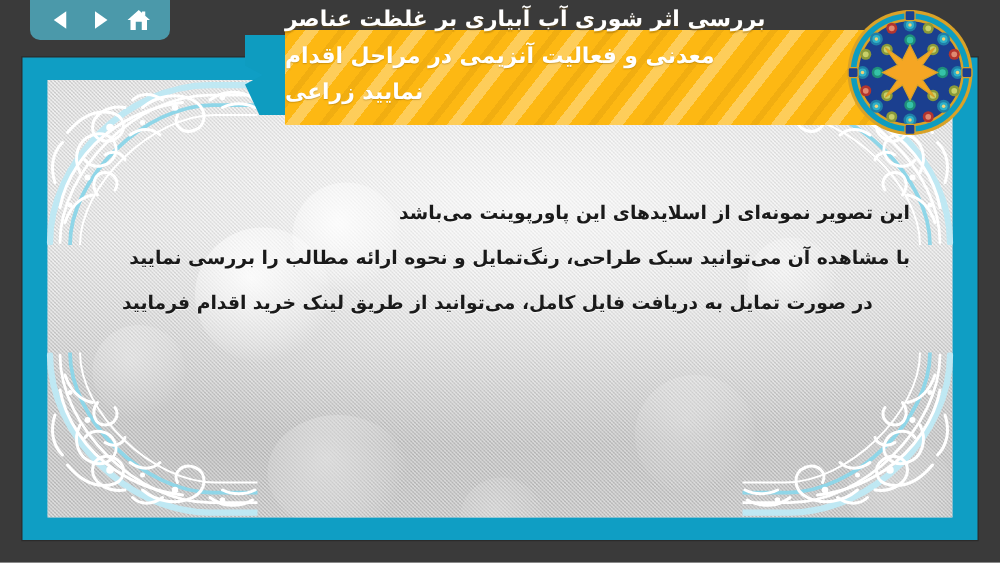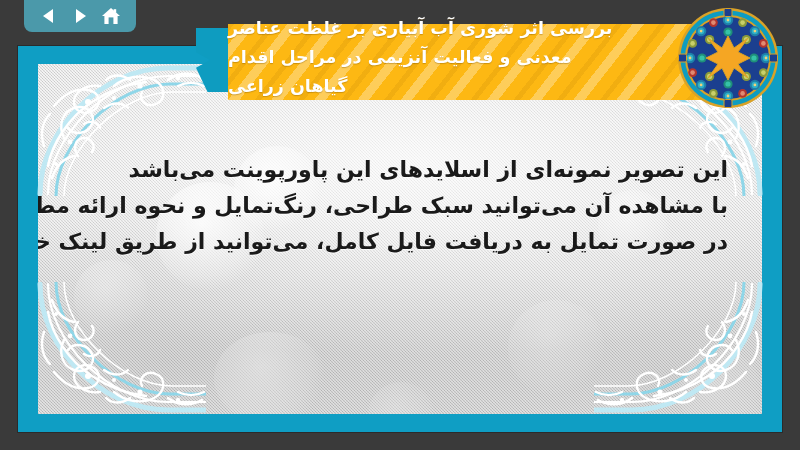--- a/index.html
+++ b/index.html
@@ -75,42 +75,42 @@
       rgba(255,255,255,0) 9px 17px,
       rgba(214,150,10,.30) 17px 22px,
       rgba(255,255,255,0) 22px 34px);
   }
   #banner-top-fade{
     position:absolute;left:228px;top:0;width:486px;height:24px;background:#3a3a3a;
   }
   #title-text{
     position:absolute;left:228px;top:0px;width:468px;height:104px;
     display:flex;flex-direction:column;align-items:flex-end;justify-content:flex-start;
-    padding-top:14px;box-sizing:border-box;
+    padding-top:2px;box-sizing:border-box;
     color:#ffffff;direction:rtl;text-align:right;
     font-size:17.5px;line-height:29px;font-weight:bold;letter-spacing:.2px;
     text-shadow:0 1px 1px rgba(120,80,0,.35);
     padding-right:8px;
   }
   #title-text span{white-space:nowrap;}
 
   
   #medallion{position:absolute;left:676px;top:6px;width:104px;height:104px;}
 
   
   #body-text{
     position:absolute;left:30px;top:88px;right:34px;
     direction:rtl;text-align:right;color:#1a1a1a;
-    font-size:22px;line-height:36px;font-weight:bold;
+    font-size:15px;line-height:36px;font-weight:bold;
     text-shadow:0 1px 0 rgba(255,255,255,.6);
   }
   #body-text p{margin:0;white-space:nowrap;}
   #body-text p.l1{text-align:right;}
   #body-text p.l2{text-align:right;}
-  #body-text p.l3{text-align:left;}
+  #body-text p.l3{text-align:center;}
 </style>
 </head>
 <body>
 
 <div id="stage">
 
   <div id="navbar">
     <div class="navbtn">
       <svg width="20" height="20" viewBox="0 0 20 20">
         <polygon points="14,3 14,17 4,10" fill="#ffffff"></polygon>
@@ -273,21 +273,21 @@
   <div id="banner-wrap">
     <div id="ribbon-tail"></div>
     <div id="banner">
       <div class="stripes"></div>
     </div>
     <div id="banner-top-fade"></div>
 
     <div id="title-text">
       <span>بررسی اثر شوری آب آبیاری بر غلظت عناصر</span>
       <span>معدنی و فعالیت آنزیمی در مراحل اقدام</span>
-      <span>گیاهان زراعی</span>
+      <span>نمایید زراعی</span>
     </div>
 
     <svg id="medallion" viewBox="0 0 104 104">
       <defs>
         <g id="petal">
           <circle r="5.2" fill="#1f7fa8"></circle>
           <circle r="3.2" fill="#2fb2c9"></circle>
           <circle r="1.4" fill="#f0d27a"></circle>
         </g>
       </defs>

